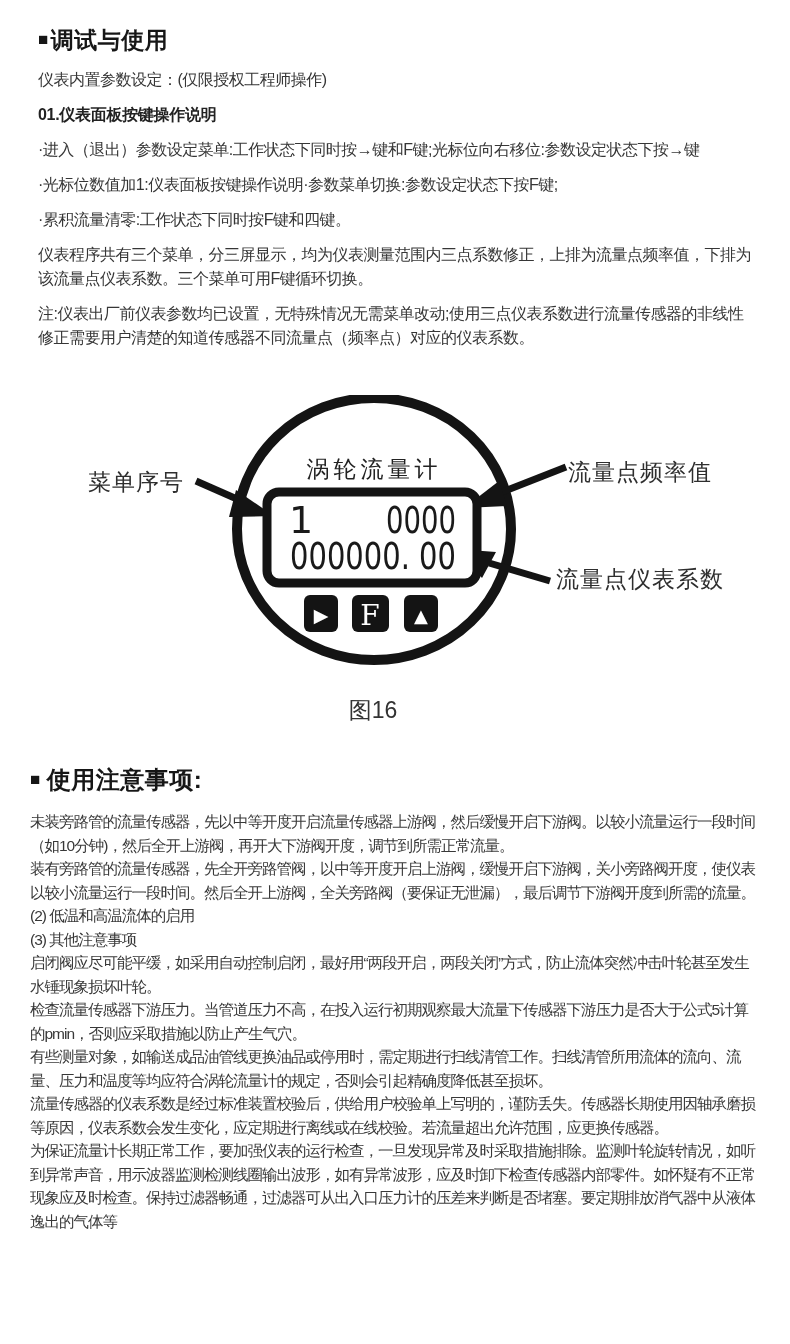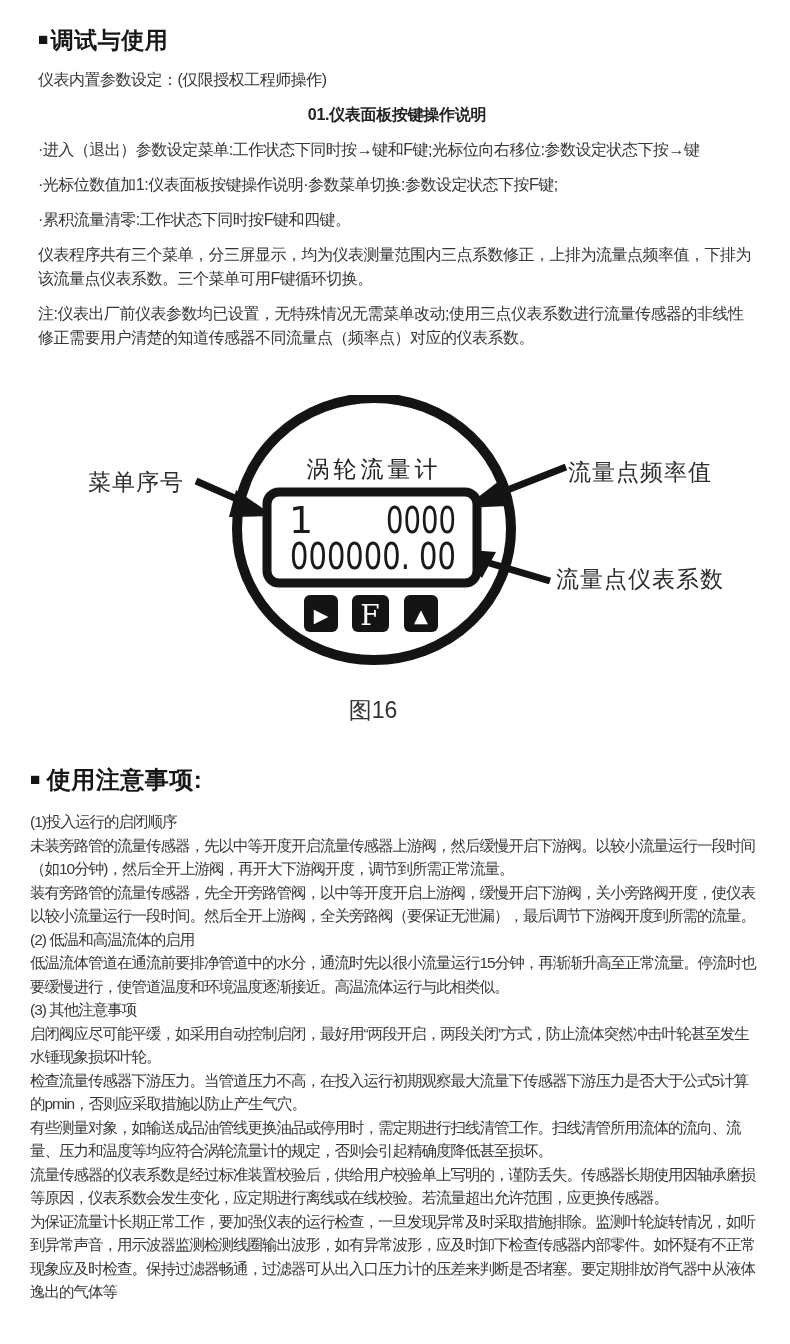--- a/index.html
+++ b/index.html
@@ -18,21 +18,21 @@
     font-size:23px;font-weight:bold;color:#161616;
     line-height:28px;margin:0 0 14px 0;letter-spacing:0.5px;
   }
   .h1 .sq{font-size:17px;margin-right:2px;line-height:28px;}
   .para{
     font-size:16px;line-height:24px;letter-spacing:-0.5px;
     margin:0 0 11px 0;color:#363636;
   }
   .subhead{
     font-size:16px;font-weight:bold;color:#222222;
-    line-height:24px;letter-spacing:-0.3px;margin:0 0 11px 0;text-align:center;
+    line-height:24px;letter-spacing:-0.3px;margin:0 0 11px 0;
   }
   .wrap2{margin:0 0 11px 0;}
 
   
   .figure-wrap{margin-top:45px;}
   .figure-wrap svg{display:block;}
 
   
   .bottom-block{padding:25px 28px 0 30px;}
   .h2{
@@ -112,25 +112,23 @@
       <text x="373" y="323" text-anchor="middle" font-size="23" fill="#333333" font-family="Liberation Sans, sans-serif">图16</text>
     </svg>
   </div>
 
   <div class="bottom-block">
     <div class="h2">
       <span class="sq">■</span>
       <span>使用注意事项:</span>
     </div>
 
-    <p class="dense">(1)投入运行的启闭顺序</p>
     <p class="dense">未装旁路管的流量传感器，先以中等开度开启流量传感器上游阀，然后缓慢开启下游阀。以较小流量运行一段时间（如10分钟)，然后全开上游阀，再开大下游阀开度，调节到所需正常流量。</p>
     <p class="dense">装有旁路管的流量传感器，先全开旁路管阀，以中等开度开启上游阀，缓慢开启下游阀，关小旁路阀开度，使仪表以较小流量运行一段时间。然后全开上游阀，全关旁路阀（要保证无泄漏），最后调节下游阀开度到所需的流量。</p>
     <p class="dense">(2) 低温和高温流体的启用</p>
-    <p class="dense">低温流体管道在通流前要排净管道中的水分，通流时先以很小流量运行15分钟，再渐渐升高至正常流量。停流时也要缓慢进行，使管道温度和环境温度逐渐接近。高温流体运行与此相类似。</p>
     <p class="dense">(3) 其他注意事项</p>
     <p class="dense">启闭阀应尽可能平缓，如采用自动控制启闭，最好用“两段开启，两段关闭”方式，防止流体突然冲击叶轮甚至发生水锤现象损坏叶轮。</p>
     <p class="dense">检查流量传感器下游压力。当管道压力不高，在投入运行初期观察最大流量下传感器下游压力是否大于公式5计算的pmin，否则应采取措施以防止产生气穴。</p>
     <p class="dense">有些测量对象，如输送成品油管线更换油品或停用时，需定期进行扫线清管工作。扫线清管所用流体的流向、流量、压力和温度等均应符合涡轮流量计的规定，否则会引起精确度降低甚至损坏。</p>
     <p class="dense">流量传感器的仪表系数是经过标准装置校验后，供给用户校验单上写明的，谨防丢失。传感器长期使用因轴承磨损等原因，仪表系数会发生变化，应定期进行离线或在线校验。若流量超出允许范围，应更换传感器。</p>
     <p class="dense">为保证流量计长期正常工作，要加强仪表的运行检查，一旦发现异常及时采取措施排除。监测叶轮旋转情况，如听到异常声音，用示波器监测检测线圈输出波形，如有异常波形，应及时卸下检查传感器内部零件。如怀疑有不正常现象应及时检查。保持过滤器畅通，过滤器可从出入口压力计的压差来判断是否堵塞。要定期排放消气器中从液体逸出的气体等</p>
   </div>
 
 </div>
 

